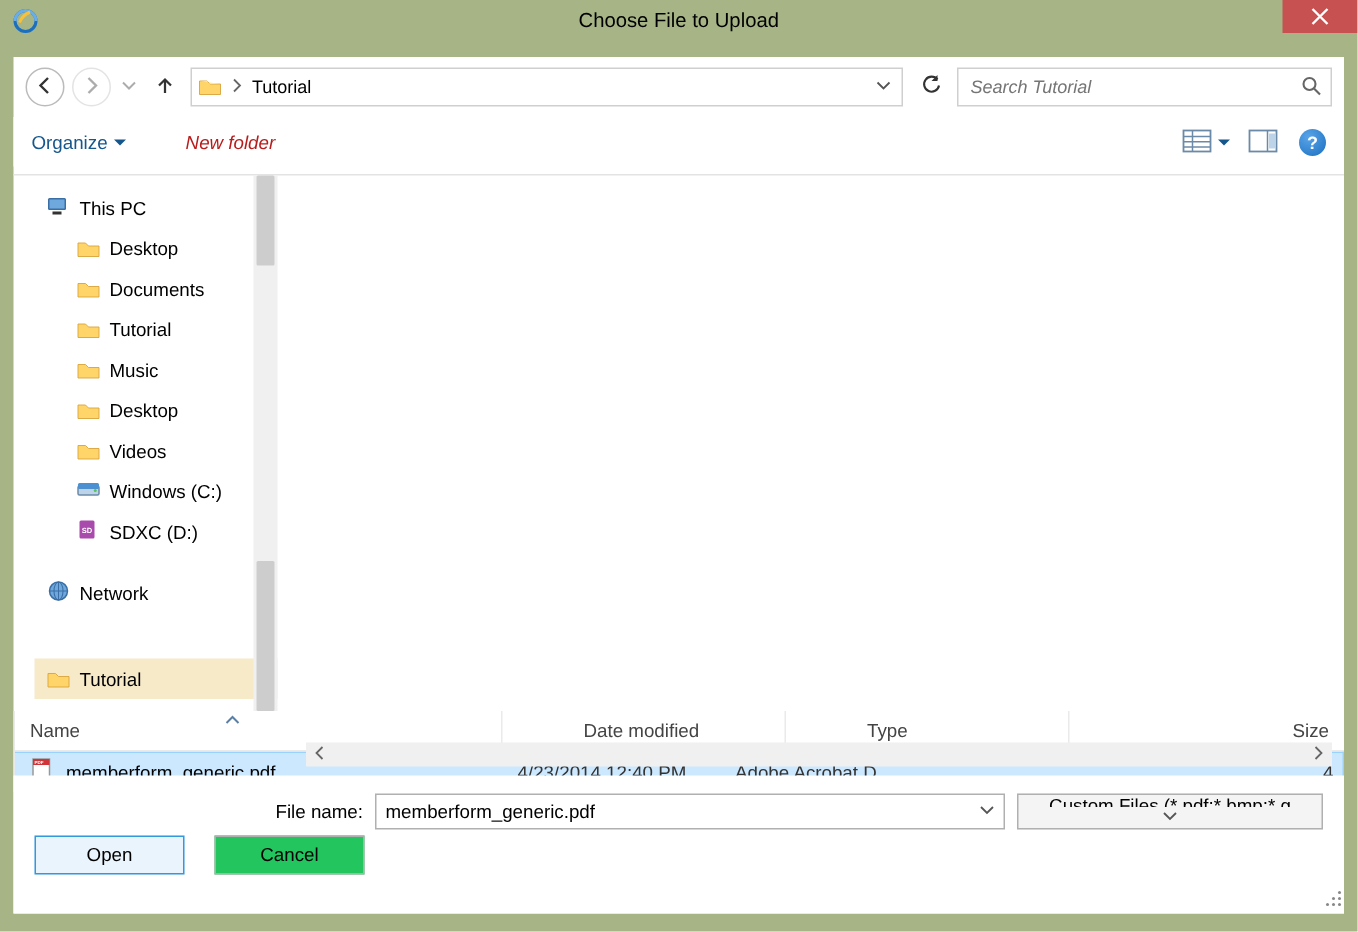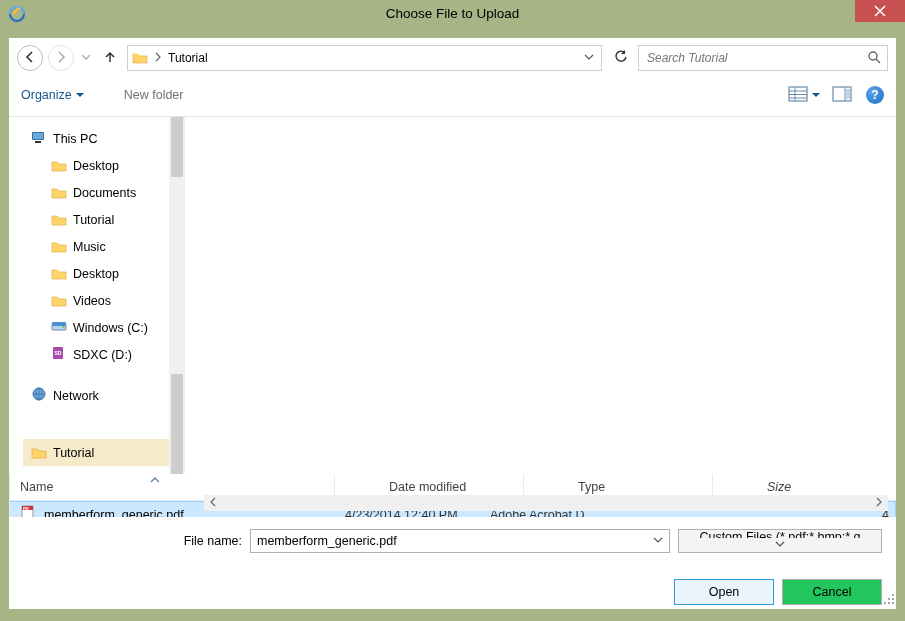--- a/index.html
+++ b/index.html
@@ -74,21 +74,21 @@
     font-size:12px; font-style:italic;
   }
   .toolbar-row {
     height:33px;
     border-top:1px solid transparent;
     background:#fff;
     display:flex; align-items:center;
     padding:0 12px; gap:40px;
   }
   .organize { color:#15568c; display:flex; align-items:center; gap:4px; }
-  .new-folder { color:#737373; }
+  .new-folder { color:#b91c1c;font-style:italic; }
   .toolbar-right { margin-left:auto; display:flex; align-items:center; gap:12px; }
   .view-btn { display:flex; align-items:center; gap:2px; }
   .help-btn {
     width:18px; height:18px; border-radius:50%;
     background:radial-gradient(circle at 35% 30%, #5aa4e8, #1a6fc1);
     color:#fff; font-size:12px; font-weight:bold;
     display:flex; align-items:center; justify-content:center;
   }
   .split-pane {
     position:absolute;
@@ -134,21 +134,21 @@
     height:100%; display:flex; align-items:center;
     padding:0 10px; color:#444; font-size:12.5px;
     border-right:1px solid #eaeaea;
   }
   .hcol.name { width:325px; position:relative; }
   .sort-arrow {
     position:absolute; top:-1px; left:140px; color:#666;
   }
   .hcol.date { width:145px; }
   .hcol.type { width:145px; }
-  .hcol.size { flex:1; border-right:0; text-align:right; justify-content:flex-start;font-style:italic; }
+  .hcol.size { flex:1; border-right:0; text-align:right; justify-content:flex-end; }
   .rows { flex:1; overflow:hidden; }
   .frow {
     height:27px; display:flex; align-items:center;
     font-size:12.5px;
   }
   .frow.sel {
     background:#cce8ff; border:1px solid #99d1ff;
     border-left-width:0;
   }
   .fcol.name { width:325px; display:flex; align-items:center; gap:8px; padding-left:10px; }
@@ -182,21 +182,21 @@
   .filter-combo {
     width:204px; height:24px;
     border:1px solid #b0b0b0;
     background:#f4f4f4;
     display:flex; align-items:center;
     padding:0 8px;
     font-size:12.5px;
     flex-direction:column;
   }
   .btn-row {
-    display:flex; gap:8px; justify-content:flex-end; margin-top:24px;
+    display:flex; gap:20px; margin-top:2px;
   }
   .btn {
     width:100px; height:26px;
     border:1px solid #aeaeae;
     background:#22c55e;
     display:flex; align-items:center; justify-content:center;
     font-size:12.5px;
   }
   .btn.primary {
     border:1px solid #3399dd;

